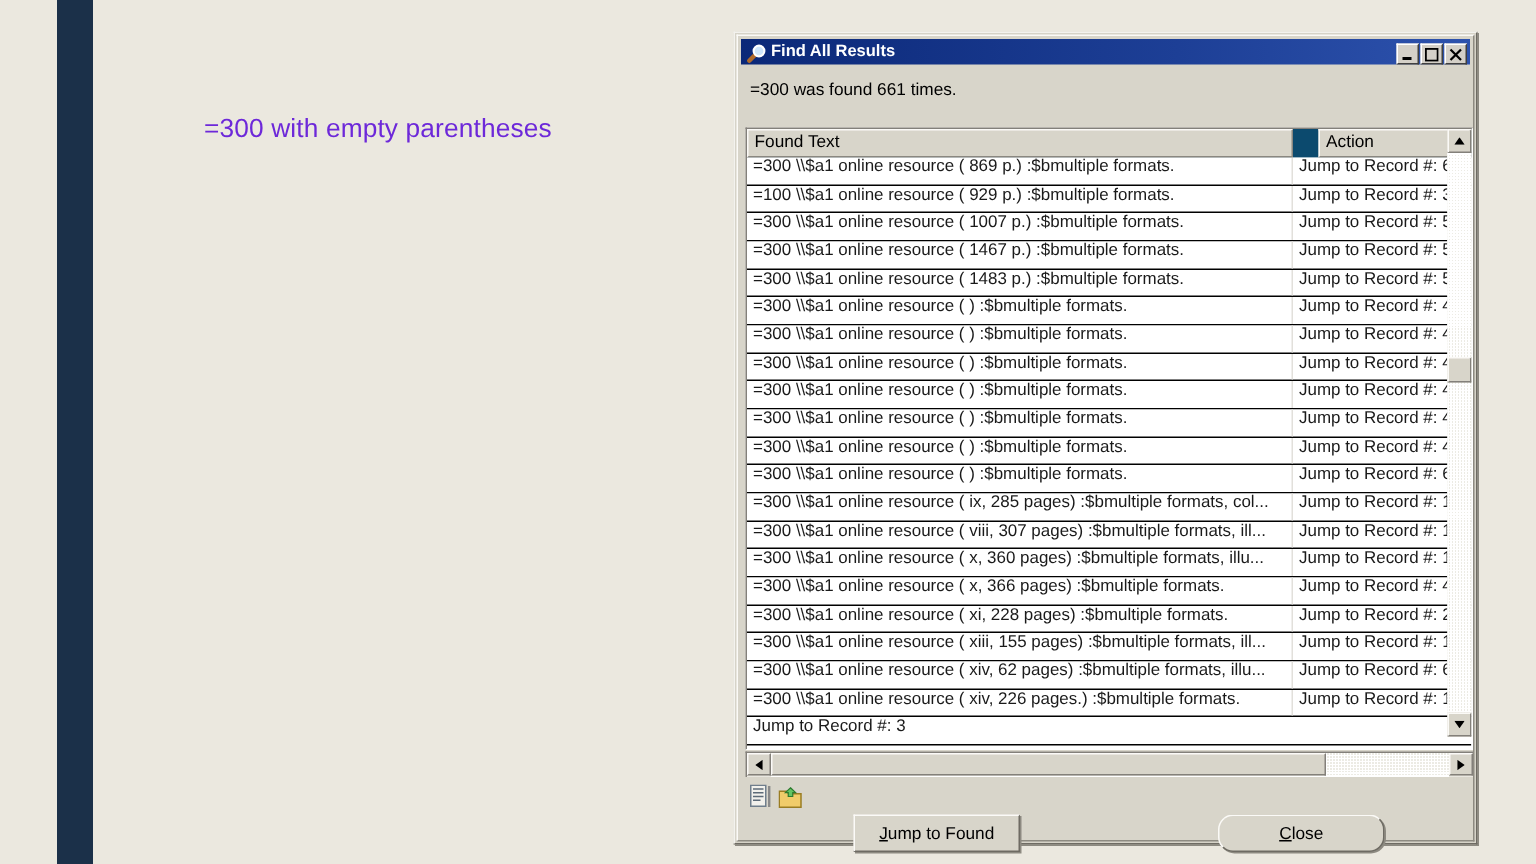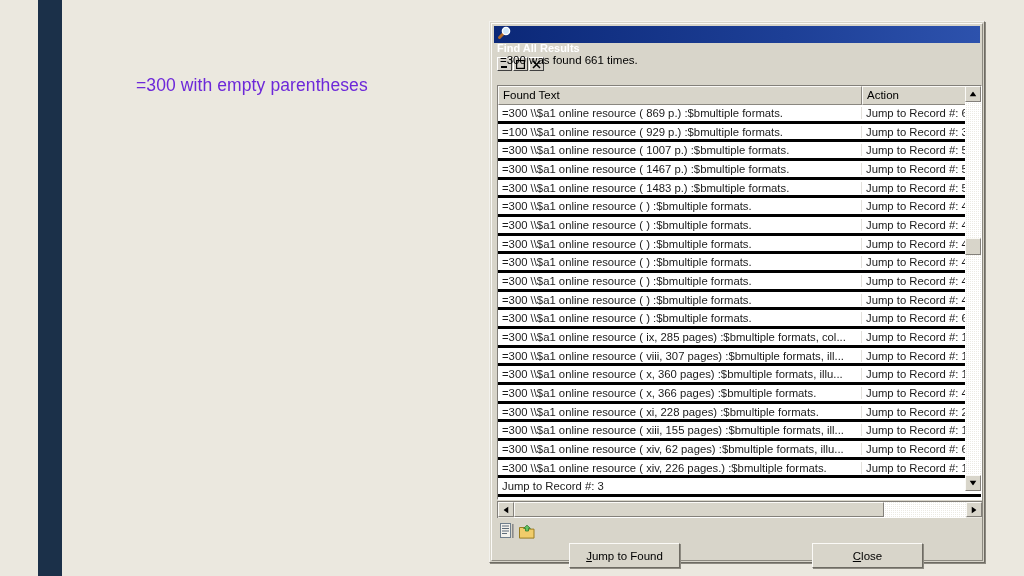--- a/index.html
+++ b/index.html
@@ -71,24 +71,23 @@
 
   
   .titlebar {
     position: absolute;
     left: 2px;
     top: 2px;
     right: 2px;
     height: 17px;
     background: linear-gradient(to right, #0b2878 0%, #1d3f96 60%, #2d52ad 100%);
     display: flex;
-    align-items: flex-start;
+    align-items: flex-end;
     padding: 0 2px 0 3px;
     box-sizing: border-box;
-    flex-direction: column;
   }
   .title-icon {
     width: 14px;
     height: 14px;
     flex: none;
     margin-right: 3px;
     position: relative;
     top: 0px;
   }
   .title-text {
@@ -140,20 +139,21 @@
     border-right: 1px solid #ffffff;
     border-bottom: 1px solid #ffffff;
     box-sizing: border-box;
     overflow: hidden;
   }
   .lb-head {
     display: flex;
     height: 19px;
     background: #0c4a6e;
     box-sizing: border-box;
+    gap: 17px;
   }
   .lb-head .hcell {
     background: #d8d5ca;
     border-top: 1px solid #fbfaf7;
     border-left: 1px solid #fbfaf7;
     border-right: 1px solid #8a8780;
     border-bottom: 1px solid #8a8780;
     box-sizing: border-box;
     font-size: 11.5px;
     color: #000;
@@ -167,23 +167,22 @@
 
   .lb-body {
     position: relative;
     height: 396px;
     overflow: hidden;
   }
   .row {
     display: flex;
     height: 18.68px;
     background: #ffffff;
-    border-bottom: 3px solid #000000;
-    box-sizing: border-box;
-    align-items: center;
+    border-bottom: 1px solid #000000;
+    box-sizing: border-box;
   }
   .cell {
     font-size: 11.3px;
     color: #1a1a1a;
     white-space: nowrap;
     overflow: hidden;
     text-overflow: clip;
     padding-left: 4px;
     box-sizing: border-box;
   }
@@ -314,21 +313,21 @@
     font-size: 11.5px;
     color: #000;
     display: flex;
     align-items: center;
     justify-content: center;
     box-shadow: 1px 1px 0 #8d8a81;
   }
   .btn u { text-decoration: underline; }
   #btn-jump  { left: 77px;  top: 519px; width: 111px; }
   #btn-edit  { left: 200px; top: 519px; width: 105px; margin-top: 43px; }
-  #btn-close { left: 320px; top: 519px; width: 111px; }
+  #btn-close { left: 320px; top: 519px; width: 111px; border-radius: 10px; }
 </style>
 </head>
 <body>
 
 <div id="slide">
 
   <div class="left-bar"></div>
 
   <div class="slide-text">=300 with empty parentheses</div>
 

